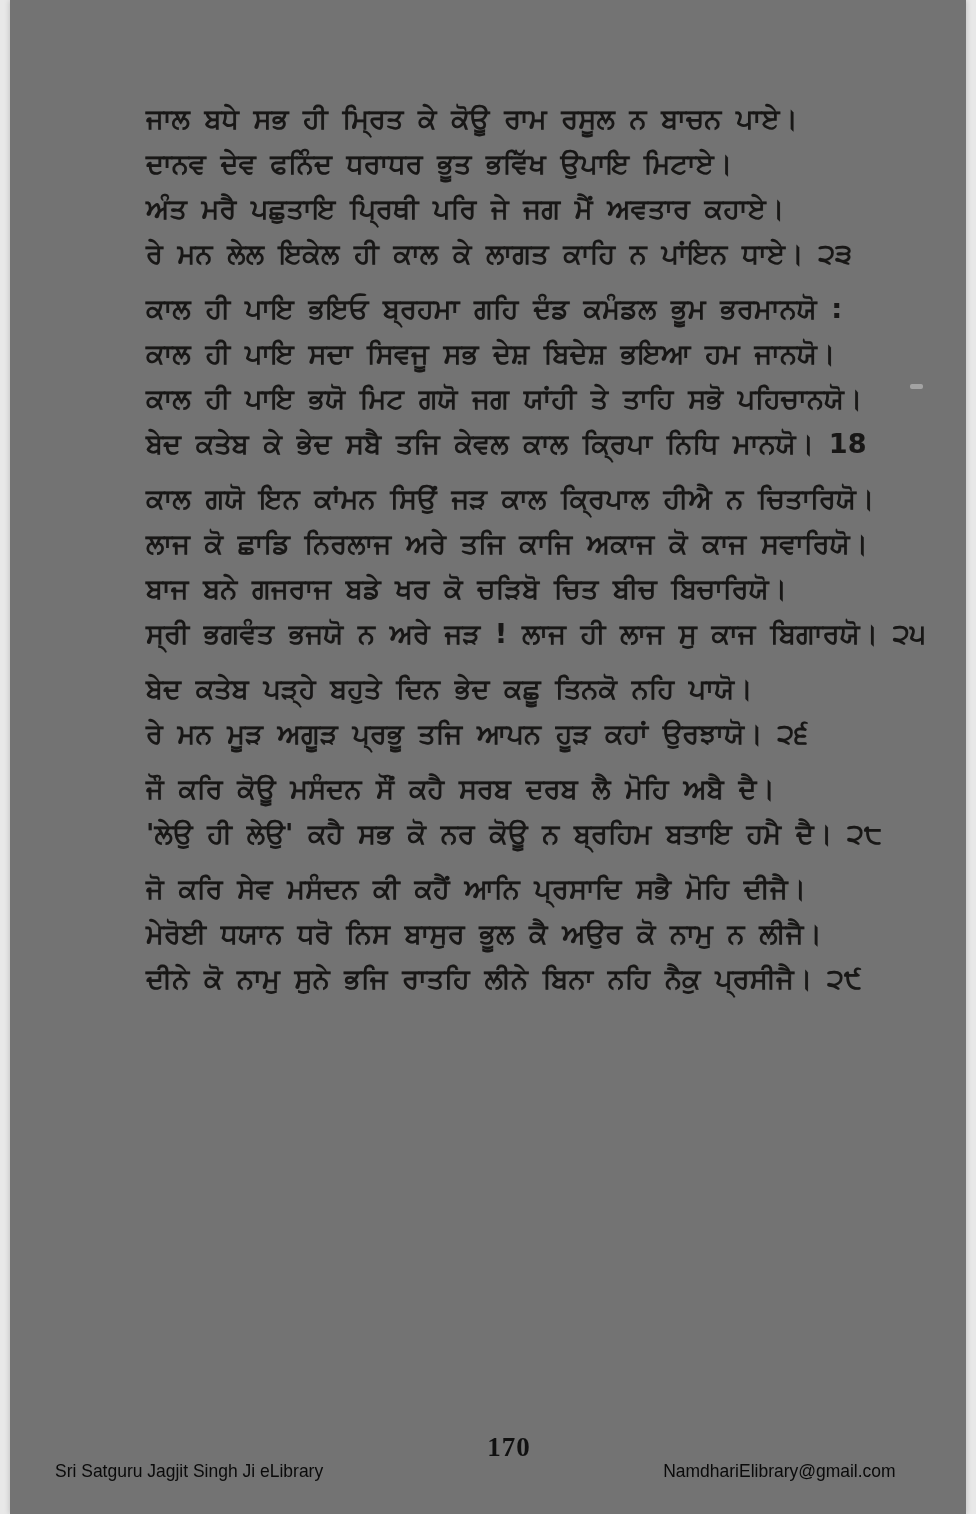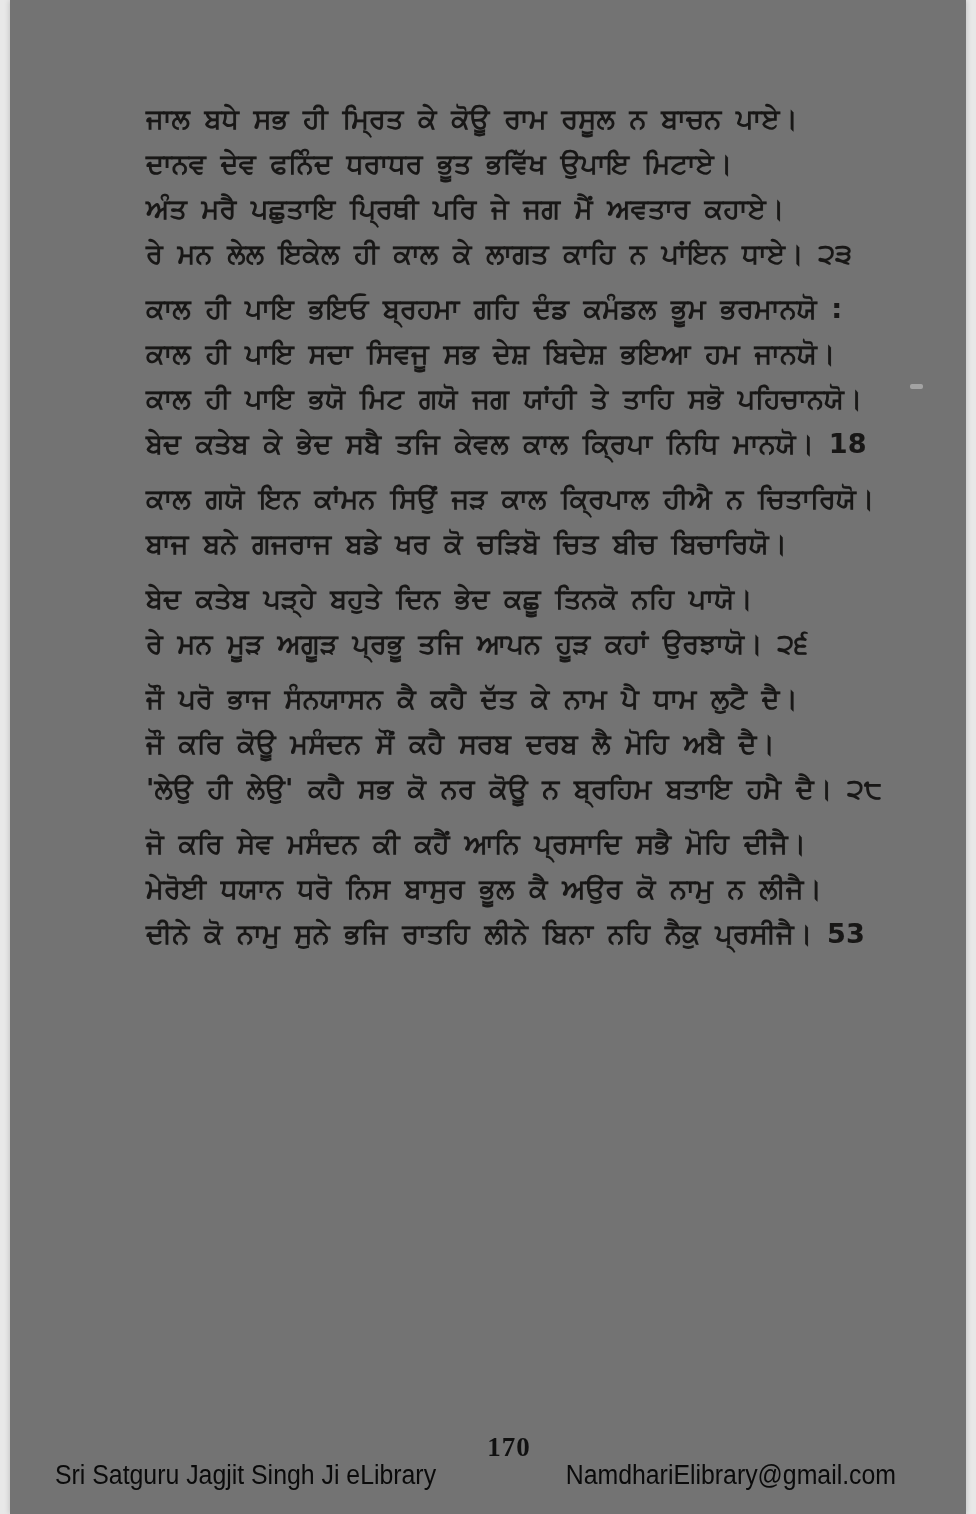--- a/index.html
+++ b/index.html
@@ -62,21 +62,21 @@
   }
   .footer {
     position: absolute;
     top: 1460px;
     left: 45px;
     right: 70px;
     display: flex;
     justify-content: space-between;
     align-items: baseline;
     font-family: "Liberation Sans", sans-serif;
-    font-size: 27px;
+    font-size: 19px;
     color: #0a0a0a;
   }
   .footer span {
     transform: scaleX(0.92);
     transform-origin: left center;
   }
   .footer span.right {
     transform-origin: right center;
   }
 </style>
@@ -96,39 +96,40 @@
 
     <div class="stanza">
       <p class="line">ਕਾਲ ਹੀ ਪਾਇ ਭਇਓ ਬ੍ਰਹਮਾ ਗਹਿ ਦੰਡ ਕਮੰਡਲ ਭੂਮ ਭਰਮਾਨਯੋ :</p>
       <p class="line">ਕਾਲ ਹੀ ਪਾਇ ਸਦਾ ਸਿਵਜੂ ਸਭ ਦੇਸ਼ ਬਿਦੇਸ਼ ਭਇਆ ਹਮ ਜਾਨਯੋ।</p>
       <p class="line">ਕਾਲ ਹੀ ਪਾਇ ਭਯੋ ਮਿਟ ਗਯੋ ਜਗ ਯਾਂਹੀ ਤੇ ਤਾਹਿ ਸਭੋ ਪਹਿਚਾਨਯੋ।</p>
       <p class="line">ਬੇਦ ਕਤੇਬ ਕੇ ਭੇਦ ਸਬੈ ਤਜਿ ਕੇਵਲ ਕਾਲ ਕ੍ਰਿਪਾ ਨਿਧਿ ਮਾਨਯੋ। 18</p>
     </div>
 
     <div class="stanza">
       <p class="line">ਕਾਲ ਗਯੋ ਇਨ ਕਾਂਮਨ ਸਿਉਂ ਜੜ ਕਾਲ ਕ੍ਰਿਪਾਲ ਹੀਐ ਨ ਚਿਤਾਰਿਯੋ।</p>
+      <p class="line">ਲਾਜ ਕੋ ਛਾਡਿ ਨਿਰਲਾਜ ਅਰੇ ਤਜਿ ਕਾਜਿ ਅਕਾਜ ਕੋ ਕਾਜ ਸਵਾਰਿਯੋ।</p>
       <p class="line">ਬਾਜ ਬਨੇ ਗਜਰਾਜ ਬਡੇ ਖਰ ਕੋ ਚੜਿਬੋ ਚਿਤ ਬੀਚ ਬਿਚਾਰਿਯੋ।</p>
+      <p class="line">ਸ੍ਰੀ ਭਗਵੰਤ ਭਜਯੋ ਨ ਅਰੇ ਜੜ ! ਲਾਜ ਹੀ ਲਾਜ ਸੁ ਕਾਜ ਬਿਗਾਰਯੋ। ੨੫</p>
     </div>
 
     <div class="stanza">
       <p class="line">ਬੇਦ ਕਤੇਬ ਪੜ੍ਹੇ ਬਹੁਤੇ ਦਿਨ ਭੇਦ ਕਛੂ ਤਿਨਕੋ ਨਹਿ ਪਾਯੋ।</p>
       <p class="line">ਰੇ ਮਨ ਮੂੜ ਅਗੂੜ ਪ੍ਰਭੂ ਤਜਿ ਆਪਨ ਹੂੜ ਕਹਾਂ ਉਰਝਾਯੋ। ੨੬</p>
     </div>
 
 
     <div class="stanza">
-      <p class="line">ਜੌ ਪਰੋ ਭਾਜ ਸੰਨਯਾਸਨ ਕੈ ਕਹੈ ਦੱਤ ਕੇ ਨਾਮ ਪੈ ਧਾਮ ਲੁਟੈ ਦੈ।</p>
       <p class="line">ਜੌ ਕਰਿ ਕੋਊ ਮਸੰਦਨ ਸੌਂ ਕਹੈ ਸਰਬ ਦਰਬ ਲੈ ਮੋਹਿ ਅਬੈ ਦੈ।</p>
       <p class="line">'ਲੇਉ ਹੀ ਲੇਉ' ਕਹੈ ਸਭ ਕੋ ਨਰ ਕੋਊ ਨ ਬ੍ਰਹਿਮ ਬਤਾਇ ਹਮੈ ਦੈ। ੨੮</p>
     </div>
 
     <div class="stanza">
       <p class="line">ਜੋ ਕਰਿ ਸੇਵ ਮਸੰਦਨ ਕੀ ਕਹੈਂ ਆਨਿ ਪ੍ਰਸਾਦਿ ਸਭੈ ਮੋਹਿ ਦੀਜੈ।</p>
       <p class="line">ਮੇਰੋਈ ਧਯਾਨ ਧਰੋ ਨਿਸ ਬਾਸੁਰ ਭੂਲ ਕੈ ਅਉਰ ਕੋ ਨਾਮੁ ਨ ਲੀਜੈ।</p>
-      <p class="line">ਦੀਨੇ ਕੋ ਨਾਮੁ ਸੁਨੇ ਭਜਿ ਰਾਤਹਿ ਲੀਨੇ ਬਿਨਾ ਨਹਿ ਨੈਕੁ ਪ੍ਰਸੀਜੈ। 53</p>
+      <p class="line">ਦੀਨੇ ਕੋ ਨਾਮੁ ਸੁਨੇ ਭਜਿ ਰਾਤਹਿ ਲੀਨੇ ਬਿਨਾ ਨਹਿ ਨੈਕੁ ਪ੍ਰਸੀਜੈ। ੨੯</p>
     </div>
 
   </div>
 
   <div class="scan-artifact"></div>
 
   <div class="page-number">170</div>
 
   <div class="footer">
     <span>Sri Satguru Jagjit Singh Ji eLibrary</span>

